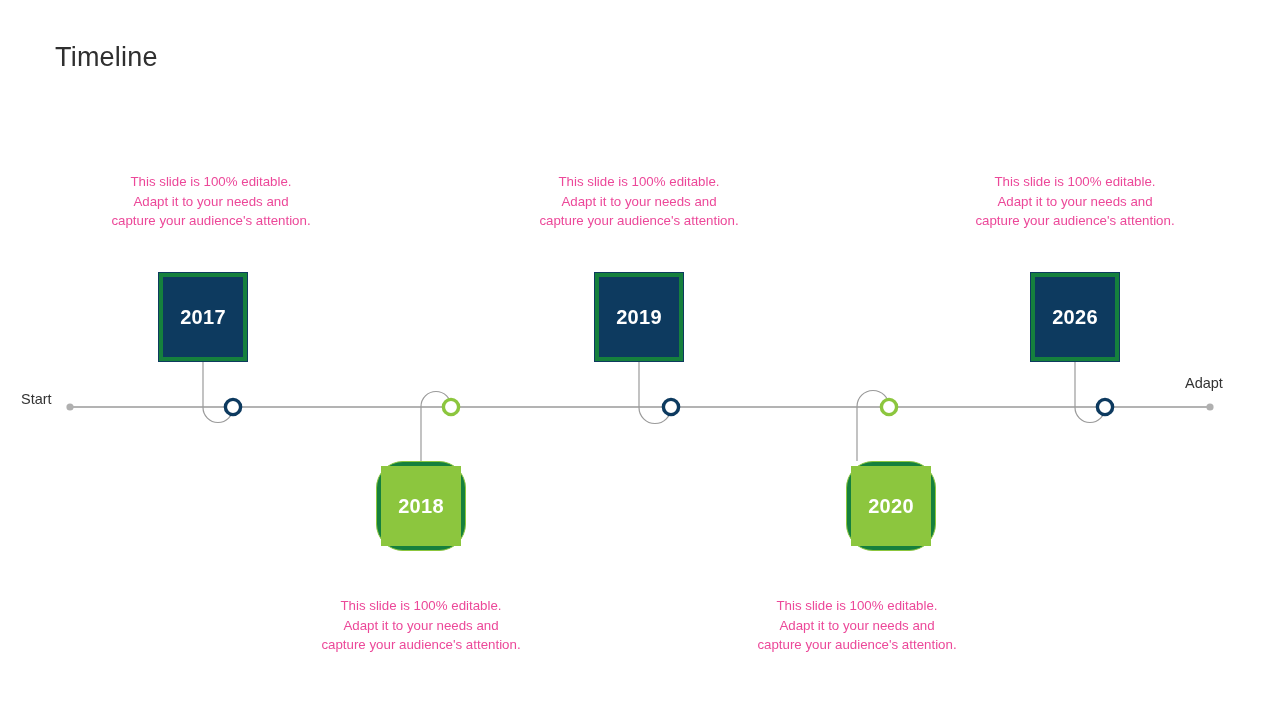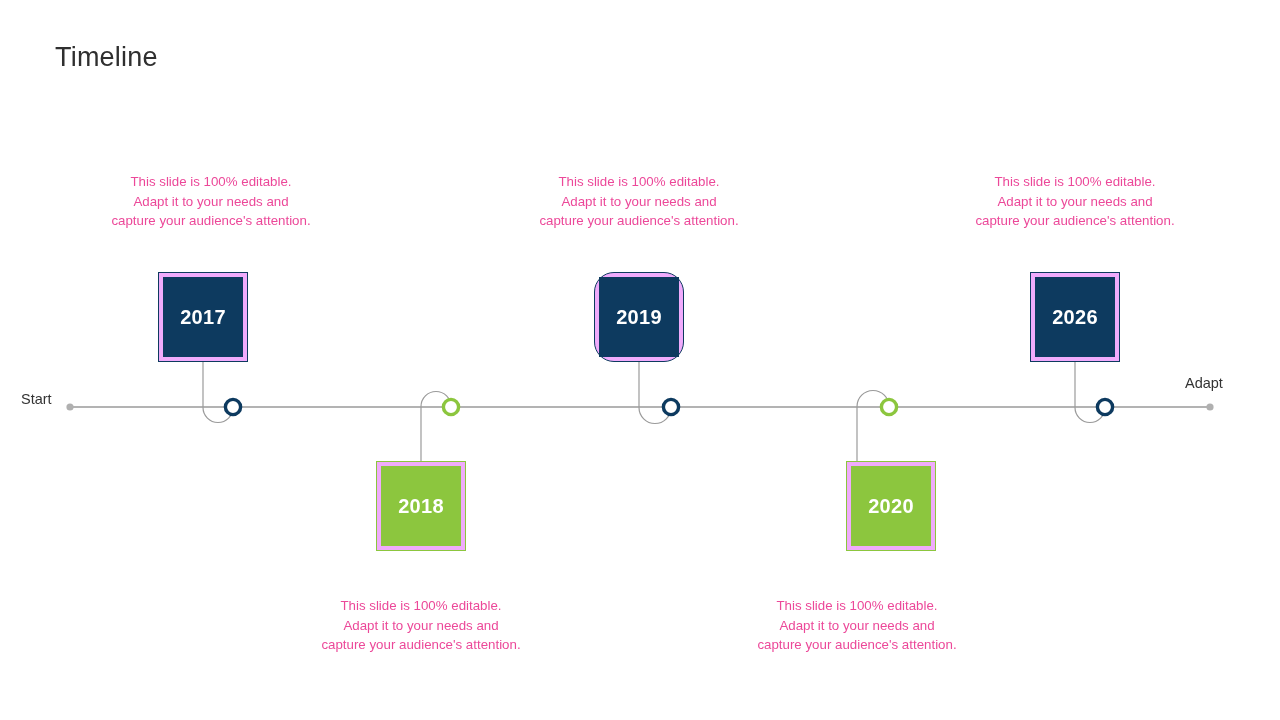--- a/index.html
+++ b/index.html
@@ -54,33 +54,33 @@
 
   
   .box {
     position: absolute;
     width: 90px;
     height: 90px;
     box-sizing: border-box;
     display: flex;
     align-items: center;
     justify-content: center;
-    background: #f0abfc;
+    background: #15803d;
     border: 1px solid #0d3a5f;
     padding: 4px;
   }
   .box .fill {
     width: 100%;
     height: 100%;
     display: flex;
     align-items: center;
     justify-content: center;
     background: #0d3a5f;
   }
-  .box.green { border-color: #8cc63e; }
+  .box.green { border-color: #8cc63e; border-radius: 27px; }
   .box.green .fill { background: #8cc63e; }
   .box .year {
     color: #ffffff;
     font-size: 20px;
     font-weight: bold;
     letter-spacing: 0.3px;
   }
 
   
   .desc {
@@ -137,21 +137,21 @@
       <div class="box green" style="left: 376px; top: 461px;">
         <div class="fill">
           <div class="year">2018</div>
         </div>
       </div>
       <div class="desc" style="left: 296px; top: 596px;">
         <div>This slide is 100% editable.</div>
         <div>Adapt it to your needs and</div>
         <div>capture your audience's attention.</div>
       </div>
-      <div class="box" style="left: 594px; top: 272px; border-radius: 20px;">
+      <div class="box" style="left: 594px; top: 272px;">
         <div class="fill">
           <div class="year">2019</div>
         </div>
       </div>
       <div class="desc" style="left: 514px; top: 172px;">
         <div>This slide is 100% editable.</div>
         <div>Adapt it to your needs and</div>
         <div>capture your audience's attention.</div>
       </div>
       <div class="box green" style="left: 812px; top: 461px; margin-left: 34px;">

